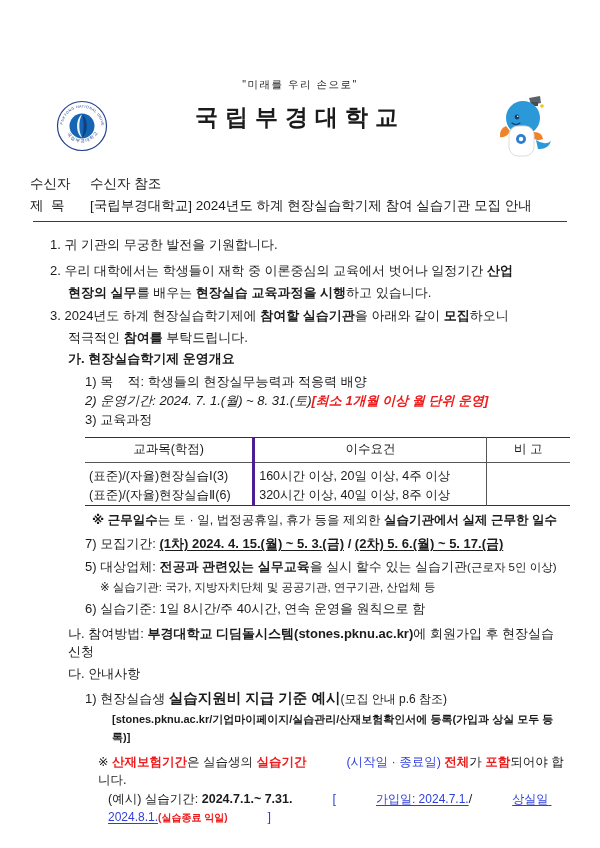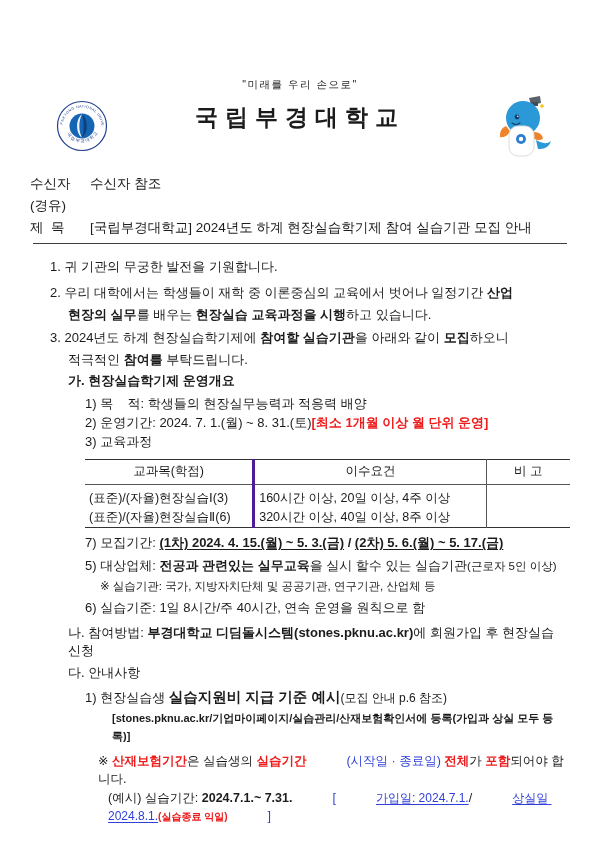--- a/index.html
+++ b/index.html
@@ -92,38 +92,35 @@
   </div>
 
   <div class="doc">
 
     <div class="recip">
       <div class="r-row">
         <span class="r-label">수신자</span>
         <span class="r-value">수신자 참조</span>
       </div>
       <div class="r-row">
-        <span class="r-value">(경유)</span>
-      </div>
-      <div class="r-row">
         <span class="r-label">제  목</span>
         <span class="r-value">[국립부경대학교] 2024년도 하계 현장실습학기제 참여 실습기관 모집 안내</span>
       </div>
       <div class="divider"></div>
     </div>
 
     <div id="lines-before">
         <div class="line" style="padding-left: 20px; margin-top: 14px;"><span>1. 귀 기관의 무궁한 발전을 기원합니다.</span></div>
         <div class="line" style="padding-left: 20px; margin-top: 8px;"><span>2. 우리 대학에서는 학생들이 재학 중 이론중심의 교육에서 벗어나 일정기간 </span><span class="seg-b">산업</span></div>
         <div class="line" style="padding-left: 38px; margin-top: 4px;"><span class="seg-b">현장의 실무</span><span>를 배우는 </span><span class="seg-b">현장실습 교육과정을 시행</span><span>하고 있습니다.</span></div>
         <div class="line" style="padding-left: 20px; margin-top: 5px;"><span>3. 2024년도 하계 현장실습학기제에 </span><span class="seg-b">참여할 실습기관</span><span>을 아래와 같이 </span><span class="seg-b">모집</span><span>하오니</span></div>
         <div class="line" style="padding-left: 38px; margin-top: 4px;"><span>적극적인 </span><span class="seg-b">참여를</span><span> 부탁드립니다.</span></div>
         <div class="line" style="padding-left: 38px; margin-top: 3px;"><span class="seg-b">가. 현장실습학기제 운영개요</span></div>
         <div class="line" style="padding-left: 55px; margin-top: 5px;"><span>1) 목    적: 학생들의 현장실무능력과 적응력 배양</span></div>
-        <div class="line" style="padding-left: 55px; margin-top: 1px;"><span>2) 운영기간: 2024. 7. 1.(월) ~ 8. 31.(토)</span><span class="seg-r">[최소 1개월 이상 월 단위 운영]</span></div>
+        <div class="line" style="padding-left: 55px; margin-top: 1px; font-style: italic;"><span>2) 운영기간: 2024. 7. 1.(월) ~ 8. 31.(토)</span><span class="seg-r">[최소 1개월 이상 월 단위 운영]</span></div>
         <div class="line" style="padding-left: 55px; margin-top: 1px;"><span>3) 교육과정</span></div>
       </div>
 
     <table class="curr-table">
       <thead>
           <tr>
             <th>교과목(학점)</th>
             <th>이수요건</th>
             <th>비 고</th>
           </tr>
@@ -136,20 +133,21 @@
           </tr>
           <tr>
             <td>(표준)/(자율)현장실습Ⅱ(6)</td>
             <td>320시간 이상, 40일 이상, 8주 이상</td>
             <td></td>
           </tr>
         </tbody>
     </table>
 
     <div id="lines-after">
+        <div class="line" style="padding-left: 62px; margin-top: 5px; font-size: 12.5px;"><span class="seg-b">※ 근무일수</span><span>는 토 · 일, 법정공휴일, 휴가 등을 제외한 </span><span class="seg-b">실습기관에서 실제 근무한 일수</span></div>
         <div class="line" style="padding-left: 55px; margin-top: 6px;"><span>7) 모집기간: </span><span class="seg-b seg-u">(1차) 2024. 4. 15.(월) ~ 5. 3.(금)</span><span class="seg-b"> / </span><span class="seg-b seg-u">(2차) 5. 6.(월) ~ 5. 17.(금)</span></div>
         <div class="line" style="padding-left: 55px; margin-top: 5px;"><span>5) 대상업체: </span><span class="seg-b">전공과 관련있는 실무교육</span><span>을 실시 할수 있는 실습기관</span><span class="seg-sm">(근로자 5인 이상)</span></div>
         <div class="line" style="padding-left: 70px; margin-top: 2px; font-size: 11.5px;"><span>※ 실습기관: 국가, 지방자치단체 및 공공기관, 연구기관, 산업체 등</span></div>
         <div class="line" style="padding-left: 55px; margin-top: 4px;"><span>6) 실습기준: 1일 8시간/주 40시간, 연속 운영을 원칙으로 함</span></div>
         <div class="line" style="padding-left: 38px; margin-top: 7px;"><span>나. 참여방법: </span><span class="seg-b">부경대학교 디딤돌시스템(stones.pknu.ac.kr)</span><span>에 회원가입 후 현장실습 신청</span></div>
         <div class="line" style="padding-left: 38px; margin-top: 4px;"><span>다. 안내사항</span></div>
         <div class="line" style="padding-left: 55px; margin-top: 6px;"><span>1) 현장실습생 </span><span class="seg-b seg-lg">실습지원비 지급 기준 예시</span><span class="seg-s12">(모집 안내 p.6 참조)</span></div>
         <div class="line" style="padding-left: 82px; margin-top: 2px; font-size: 11px;"><span class="seg-b">[stones.pknu.ac.kr/기업마이페이지/실습관리/산재보험확인서에 등록(가입과 상실 모두 등록)]</span></div>
         <div class="line" style="padding-left: 68px; margin-top: 7px; font-size: 12.5px;"><span>※ </span><span class="seg-r">산재보험기간</span><span>은 실습생의 </span><span class="seg-r">실습기간</span><span class="seg-bl">(시작일 · 종료일)</span><span> </span><span class="seg-r">전체</span><span>가 </span><span class="seg-r">포함</span><span>되어야 합니다.</span></div>
         <div class="line" style="padding-left: 78px; margin-top: 1px; font-size: 12.5px;"><span>(예시) 실습기간: </span><span class="seg-b">2024.7.1.~ 7.31.</span><span class="seg-bl">[</span><span class="seg-bl seg-u seg-s12">가입일: 2024.7.1.</span><span>/</span><span class="seg-bl seg-u seg-s12">상실일 2024.8.1.</span><span class="seg-r seg-xs">(실습종료 익일)</span><span class="seg-bl">]</span></div>

